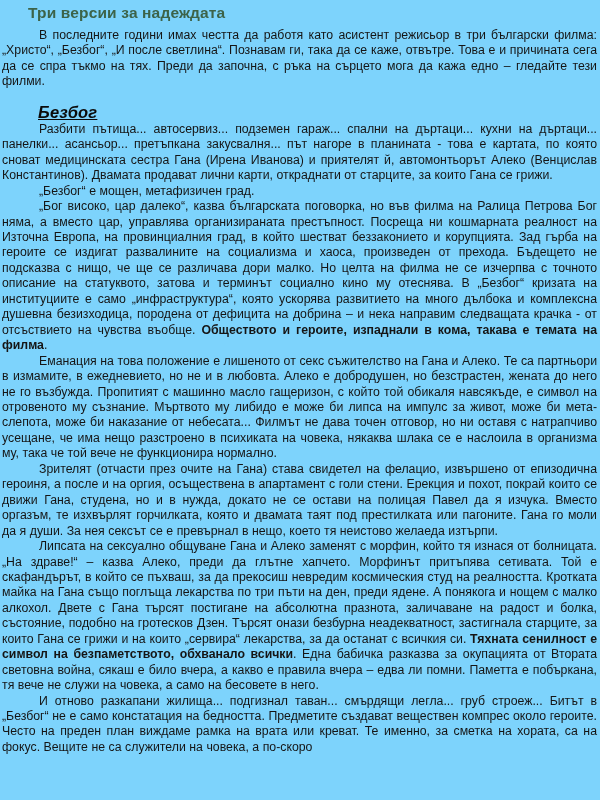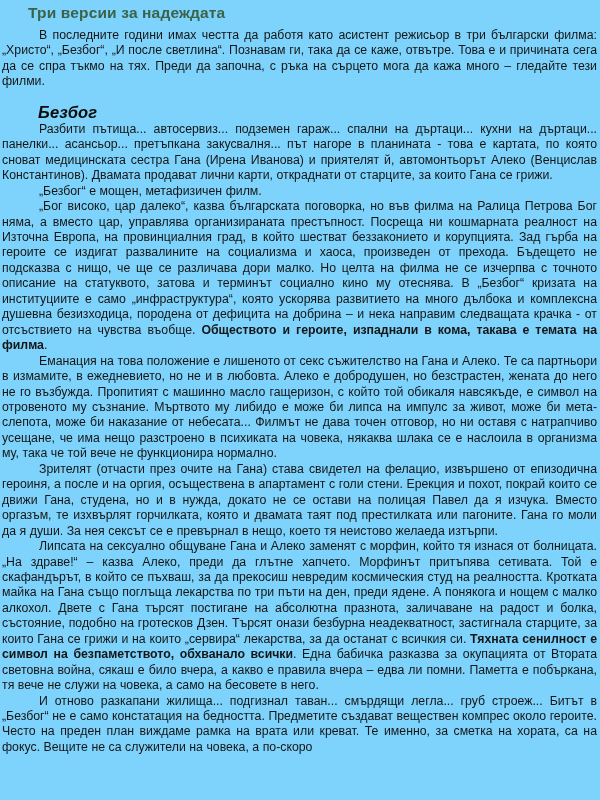--- a/index.html
+++ b/index.html
@@ -31,20 +31,21 @@
   }
   .section-heading {
     margin: 0;
     padding: 13px 0 1px 36px;
     font-size: 16.5px;
     font-weight: bold;
     font-style: italic;
     color: #0b0b0b;
     line-height: 18px;
     letter-spacing: 0.2px;
+    text-decoration: underline;
   }
   p.body {
     margin: 0;
     padding: 0;
     text-align: justify;
     text-justify: inter-word;
     text-indent: 37px;
     font-size: 12.3px;
     line-height: 15.45px;
     color: #151515;
@@ -61,27 +62,27 @@
 </style>
 </head>
 <body>
 
 <div class="page">
 
   <h1 class="doc-title">Три версии за надеждата</h1>
 
   <div class="intro-gap"></div>
 
-  <p class="body"><span>В последните години имах честта да работя като асистент режисьор в три български филма: „Христо“, „Безбог“, „И после светлина“. Познавам ги, така да се каже, отвътре. Това е и причината сега да се спра тъкмо на тях. Преди да започна, с ръка на сърцето мога да кажа много – гледайте тези филми.</span></p>
+  <p class="body"><span>В последните години имах честта да работя като асистент режисьор в три български филма: „Христо“, „Безбог“, „И после светлина“. Познавам ги, така да се каже, отвътре. Това е и причината сега да се спра тъкмо на тях. Преди да започна, с ръка на сърцето мога да кажа едно – гледайте тези филми.</span></p>
 
   <h2 class="section-heading">Безбог</h2>
 
   <p class="body"><span>Разбити пътища... автосервиз... подземен гараж... спални на дъртаци... кухни на дъртаци... панелки... асансьор... претъпкана закусвалня... път </span><span class="it">нагоре</span><span> в планината - това е картата, по която сноват медицинската сестра Гана (Ирена Иванова) и приятелят й, автомонтьорът Алеко (Венцислав Константинов). Двамата продават лични карти, откраднати от старците, за които Гана се грижи.</span></p>
 
-  <p class="body"><span>„Безбог“ е мощен, метафизичен филм.</span></p>
+  <p class="body"><span>„Безбог“ е мощен, метафизичен град.</span></p>
 
   <p class="body"><span>„Бог високо, цар далеко“, казва българската поговорка, но във филма на Ралица Петрова Бог няма, а вместо цар, управлява организираната престъпност. Посреща ни кошмарната реалност на Източна Европа, на провинциалния град, в който шестват беззаконието и корупцията. Зад гърба на героите се издигат развалините на социализма и хаоса, произведен от </span><span class="it">прехода</span><span>. Бъдещето не подсказва с нищо, че ще се различава дори малко. Но целта на филма не се изчерпва с точното описание на статуквото, затова и терминът </span><span class="it">социално кино</span><span> му отеснява. В „Безбог“ кризата на институциите е само „инфраструктура“, която ускорява развитието на много дълбока и комплексна душевна безизходица, породена от дефицита на добрина – и нека направим следващата крачка - от отсъствието на чувства въобще. </span><span class="bd">Обществото и героите, изпаднали в кома, такава е темата на филма</span><span>.</span></p>
 
   <p class="body"><span>Еманация на това положение е лишеното от секс съжителство на Гана и Алеко. Те са партньори в измамите, в ежедневието, но не и в любовта. Алеко е добродушен, но безстрастен, жената до него не го възбужда. Пропитият с машинно масло гащеризон, с който той обикаля навсякъде, е символ на отровеното му съзнание. Мъртвото му либидо е може би липса на импулс за живот, може би мета-слепота, може би наказание от небесата... Филмът не дава точен отговор, но ни оставя с натрапчиво усещане, че има </span><span class="it">нещо</span><span> разстроено в психиката на човека, </span><span class="it">някаква</span><span> шлака се е наслоила в организма му, така че той вече не функционира нормално.</span></p>
 
   <p class="body"><span>Зрителят (отчасти през очите на Гана) става свидетел на фелацио, извършено от епизодична героиня, а после и на оргия, осъществена в апартамент с голи стени. Ерекция и похот, покрай които се движи Гана, студена, но и в нужда, докато не се остави на полицая Павел да я изчука. Вместо оргазъм, те изхвърлят горчилката, която и двамата таят под престилката или пагоните. Гана го моли да я души. За нея сексът се е превърнал в нещо, което тя неистово желаеда </span><span class="it">изтърпи</span><span>.</span></p>
 
   <p class="body"><span>Липсата на сексуално общуване Гана и Алеко заменят с морфин, който тя изнася от болницата. „На здраве!“ – казва Алеко, преди да глътне хапчето. Морфинът притъпява сетивата. Той е скафандърът, в който се пъхваш, за да прекосиш невредим космическия студ на реалността. Кротката майка на Гана също поглъща лекарства по три пъти на ден, преди ядене. А понякога и нощем с малко алкохол. Двете с Гана търсят постигане на абсолютна празнота, заличаване на радост и болка, състояние, подобно на гротесков </span><span class="it">Дзен</span><span>. Търсят онази безбурна неадекватност, застигнала старците, за които Гана се грижи и на които „сервира“ лекарства, за да останат с всичкия си. </span><span class="bdit">Тяхната сенилност е символ на безпаметството, обхванало всички</span><span>. Една бабичка разказва за окупацията от Втората световна война, сякаш е било вчера, а какво е правила вчера – едва ли помни. Паметта е побъркана, тя вече не служи на човека, а само на бесовете в него.</span></p>
 
   <p class="body"><span>И отново разкапани жилища... подгизнал таван... смърдящи легла... груб строеж... Битът в „Безбог“ не е само констатация на бедността. Предметите създават </span><span class="it">веществен компрес</span><span> около героите. Често на преден план виждаме рамка на врата или креват. Те именно, за сметка на хората, са на фокус. Вещите не са служители на човека, а по-скоро</span></p>

